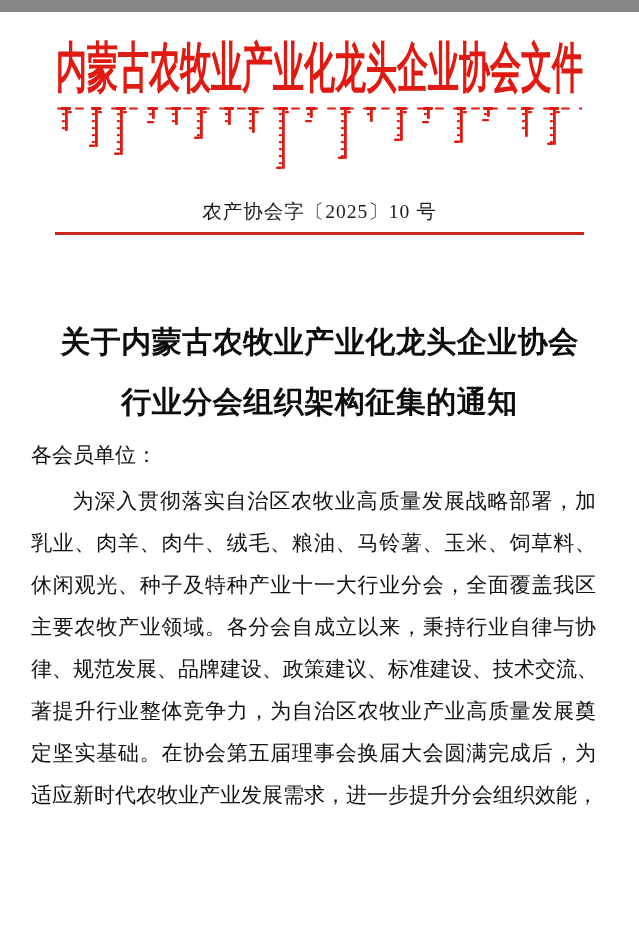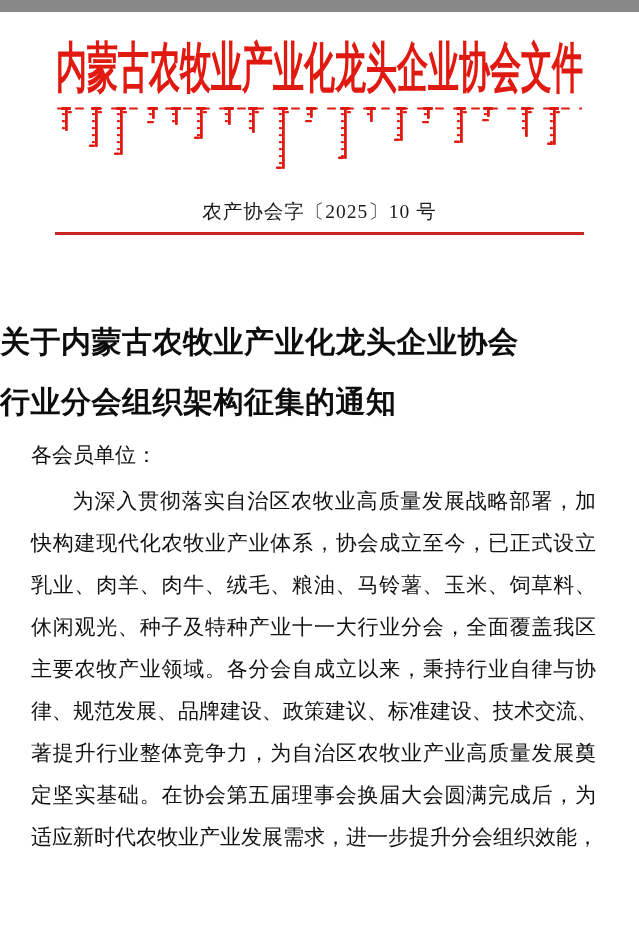--- a/index.html
+++ b/index.html
@@ -30,21 +30,21 @@
     font-size:19.5px;line-height:24px;
     letter-spacing:1px;
     color:#1a1a1a;
   }
   .red-divider{
     position:absolute;top:220px;left:55px;
     width:529px;height:3px;
   }
   .notice-title{
     position:absolute;top:300px;left:0;width:639px;
-    text-align:left;
+    text-align:center;
     font-size:30px;font-weight:bold;line-height:60px;
     letter-spacing:0.5px;
     color:#0d0d0d;
     white-space:nowrap;
   }
   .salutation{
     position:absolute;top:429px;left:31px;
     font-size:21px;line-height:28px;
     color:#121212;
   }
@@ -232,21 +232,20 @@
 
   <div class="notice-title">
     <div>关于内蒙古农牧业产业化龙头企业协会</div>
     <div>行业分会组织架构征集的通知</div>
   </div>
 
   <div class="salutation" style="color: rgb(18, 18, 18);">各会员单位：</div>
 
   <div class="body-text" id="body-text" style="color: rgb(18, 18, 18);">
       <div class="body-line indent">为深入贯彻落实自治区农牧业高质量发展战略部署，加</div>
-      <div class="body-line">快构建现代化农牧业产业体系，协会成立至今，已正式设立</div>
       <div class="body-line">乳业、肉羊、肉牛、绒毛、粮油、马铃薯、玉米、饲草料、</div>
       <div class="body-line">休闲观光、种子及特种产业十一大行业分会，全面覆盖我区</div>
       <div class="body-line">主要农牧产业领域。各分会自成立以来，秉持行业自律与协</div>
       <div class="body-line">律、规范发展、品牌建设、政策建议、标准建设、技术交流、</div>
       <div class="body-line">著提升行业整体竞争力，为自治区农牧业产业高质量发展奠</div>
       <div class="body-line">定坚实基础。在协会第五届理事会换届大会圆满完成后，为</div>
       <div class="body-line">适应新时代农牧业产业发展需求，进一步提升分会组织效能，</div>
     </div>
 
 </div>

